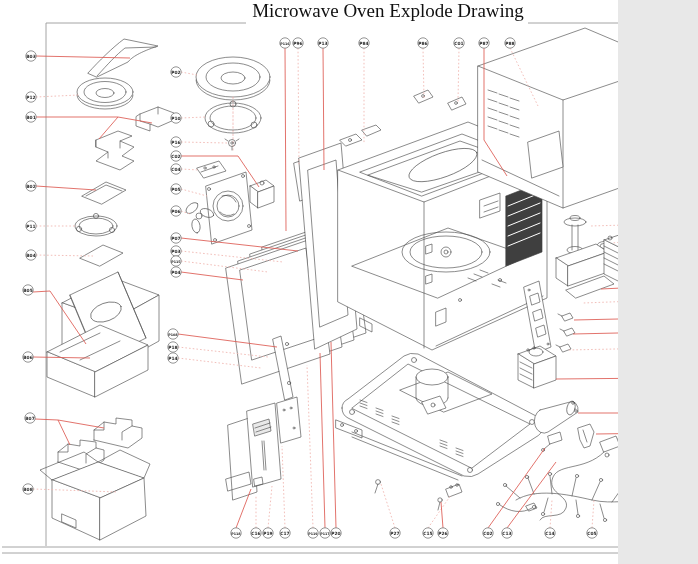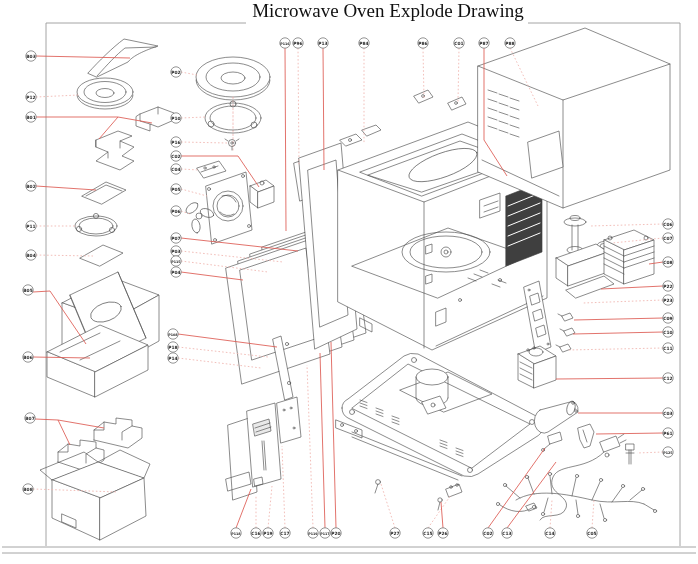--- a/index.html
+++ b/index.html
@@ -1,16 +1,16 @@
 <!DOCTYPE html>
 <html><head>
 <meta charset="utf-8">
 <style>
   html,body{margin:0;padding:0;background:#e8e8e8;}
-  .page{width:698px;height:564px;position:relative;background:#ffffff;overflow:hidden;
+  .page{width:618px;height:564px;position:relative;background:#ffffff;overflow:hidden;
         font-family:"Liberation Serif",serif;}
   svg{position:absolute;left:0;top:0;}
   .art{stroke:#4d4d4d;stroke-width:.65;fill:none;stroke-linejoin:round;stroke-linecap:round;}
   .wfill{fill:#ffffff;}
   .dkfill{fill:#3f3f3f;stroke:#3f3f3f;}
   .ltfill{fill:#e9e9e9;}
   .frame{stroke:#9a9a9a;stroke-width:.9;fill:none;}
   .title-text{font-family:"Liberation Serif",serif;font-size:19px;fill:#101010;text-anchor:middle;}
   .leader{stroke:#dd5a52;stroke-width:.85;fill:none;}
   .leader.dot{stroke:#f0b3ae;stroke-dasharray:1.6 2.1;}

